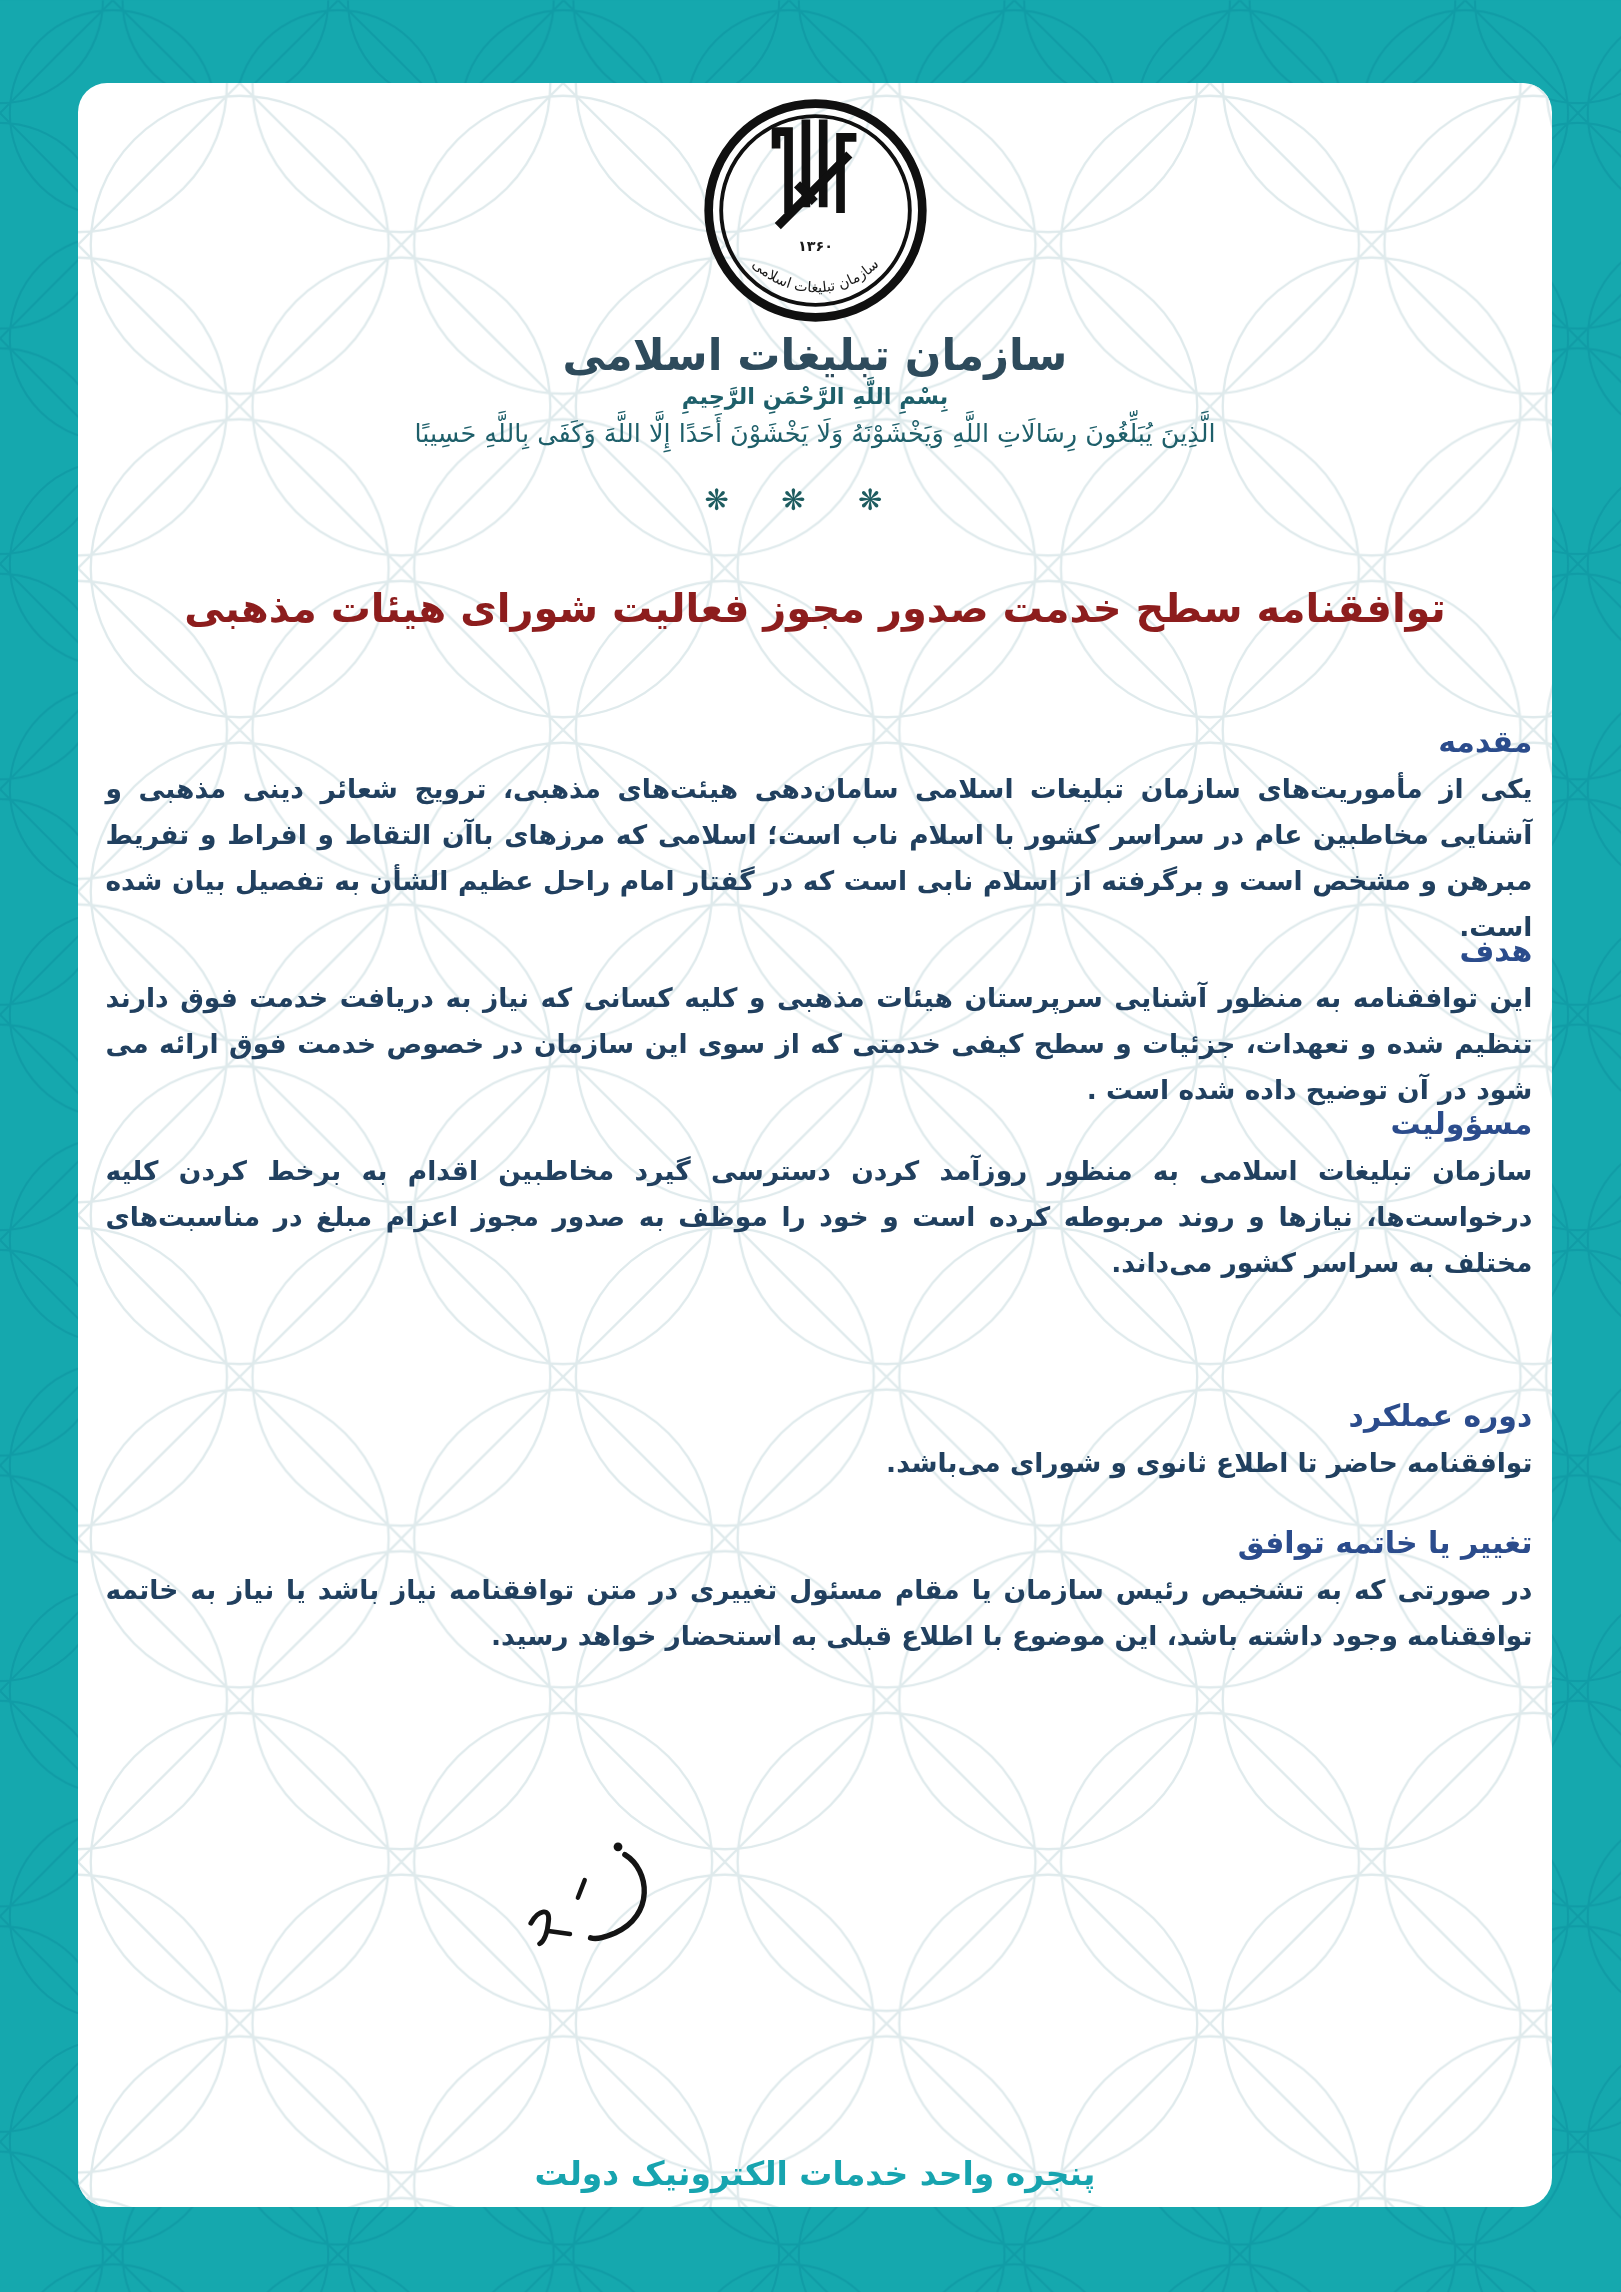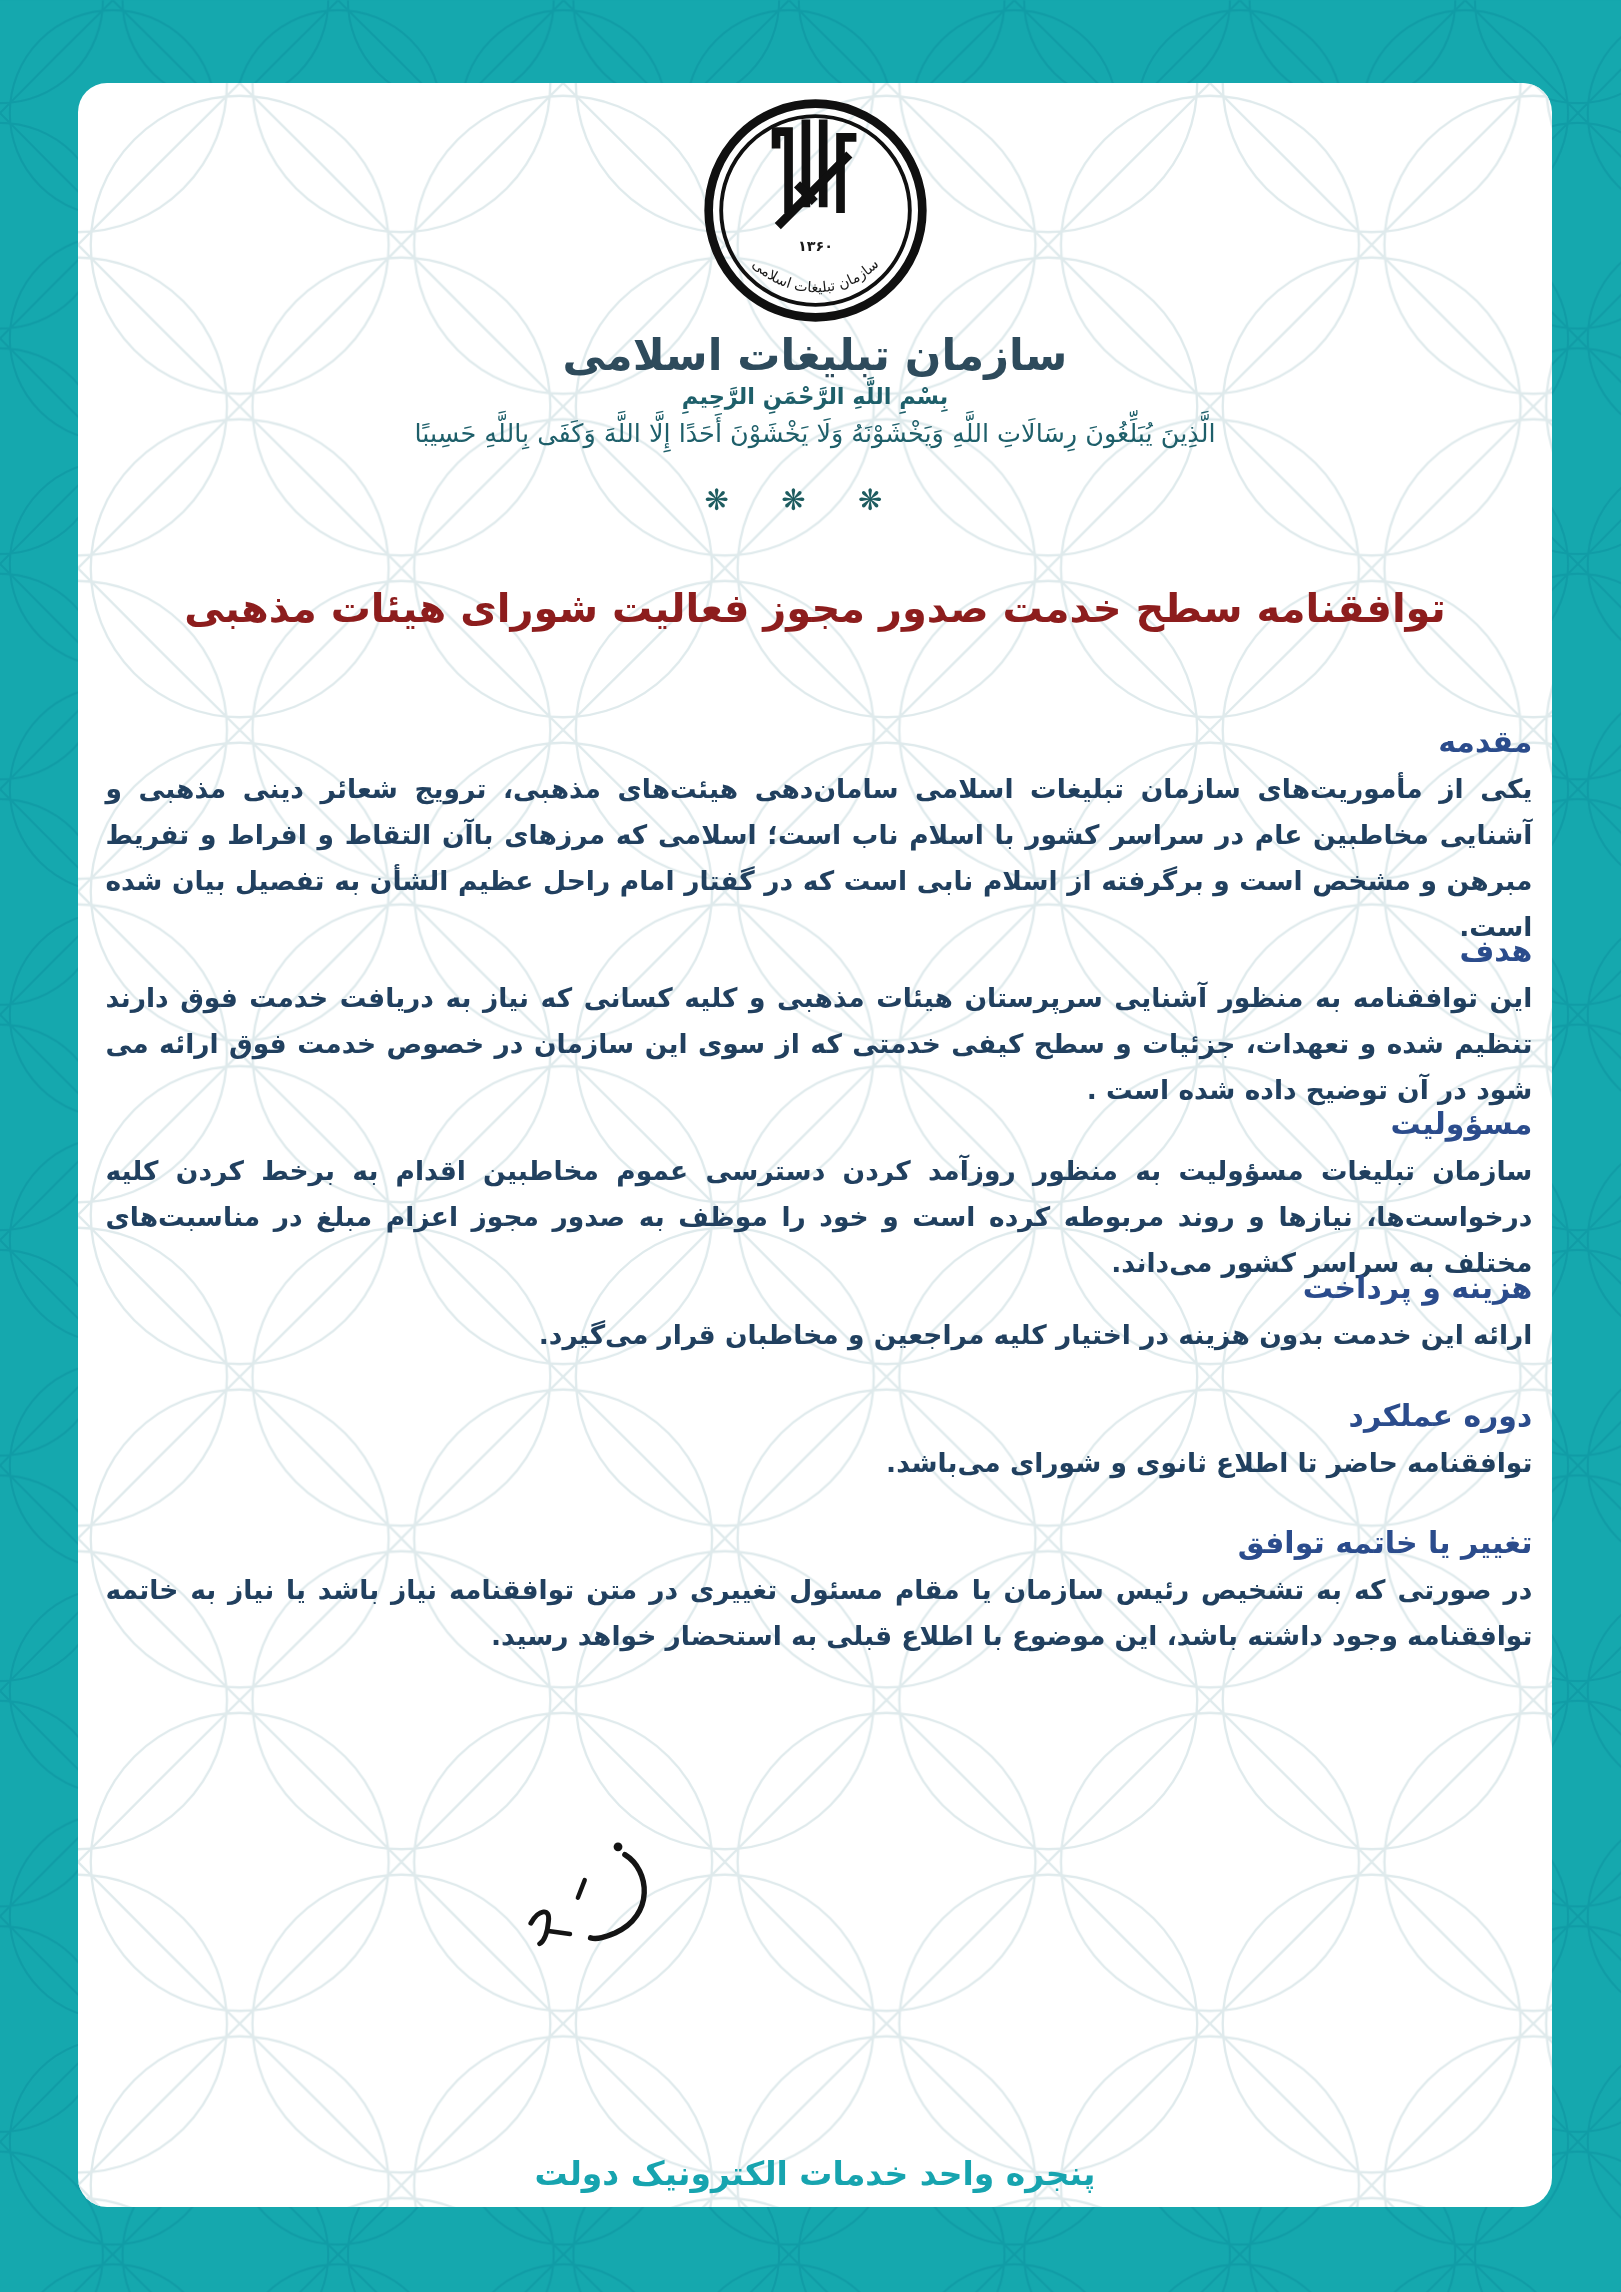--- a/index.html
+++ b/index.html
@@ -110,27 +110,23 @@
       <p>یکی از مأموریت‌های سازمان تبلیغات اسلامی سامان‌دهی هیئت‌های مذهبی، ترویج شعائر دینی مذهبی و آشنایی مخاطبین عام در سراسر کشور با اسلام ناب است؛ اسلامی که مرزهای باآن التقاط و افراط و تفریط مبرهن و مشخص است و برگرفته از اسلام نابی است که در گفتار امام راحل عظیم الشأن به تفصیل بیان شده است.</p>
     </div>
 
     <div class="section" style="top:851px">
       <h2>هدف</h2>
       <p>این توافقنامه به منظور آشنایی سرپرستان هیئات مذهبی و کلیه کسانی که نیاز به دریافت خدمت فوق دارند تنظیم شده و تعهدات، جزئیات و سطح کیفی خدمتی که از سوی این سازمان در خصوص خدمت فوق ارائه می شود در آن توضیح داده شده است .</p>
     </div>
 
     <div class="section" style="top:1024px">
       <h2>مسؤولیت</h2>
-      <p>سازمان تبلیغات مسؤولیت به منظور روزآمد کردن دسترسی عموم مخاطبین اقدام به برخط کردن کلیه درخواست‌ها، نیازها و روند مربوطه کرده است و خود را موظف به صدور مجوز اعزام مبلغ در مناسبت‌های مختلف به سراسر کشور می‌داند.</p>
+      <p>سازمان تبلیغات اسلامی به منظور روزآمد کردن دسترسی گیرد مخاطبین اقدام به برخط کردن کلیه درخواست‌ها، نیازها و روند مربوطه کرده است و خود را موظف به صدور مجوز اعزام مبلغ در مناسبت‌های مختلف به سراسر کشور می‌داند.</p>
     </div>
 
-    <div class="section" style="top:1188px">
-      <h2>هزینه و پرداخت</h2>
-      <p>ارائه این خدمت بدون هزینه در اختیار کلیه مراجعین و مخاطبان قرار می‌گیرد.</p>
-    </div>
 
     <div class="section" style="top:1316px">
       <h2>دوره عملکرد</h2>
       <p>توافقنامه حاضر تا اطلاع ثانوی و شورای می‌باشد.</p>
     </div>
 
     <div class="section" style="top:1443px">
       <h2>تغییر یا خاتمه توافق</h2>
       <p>در صورتی که به تشخیص رئیس سازمان یا مقام مسئول تغییری در متن توافقنامه نیاز باشد یا نیاز به خاتمه توافقنامه وجود داشته باشد، این موضوع با اطلاع قبلی به استحضار خواهد رسید.</p>
     </div>

